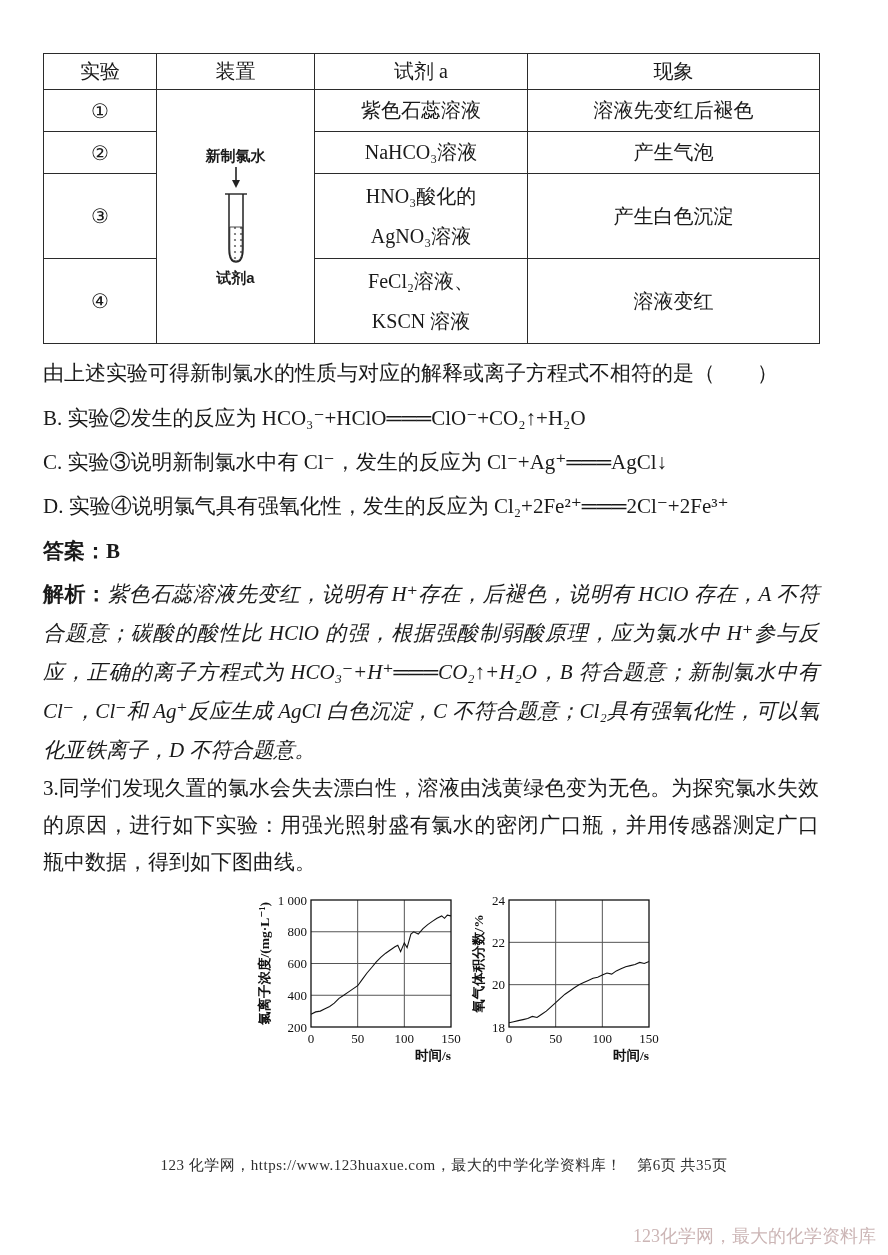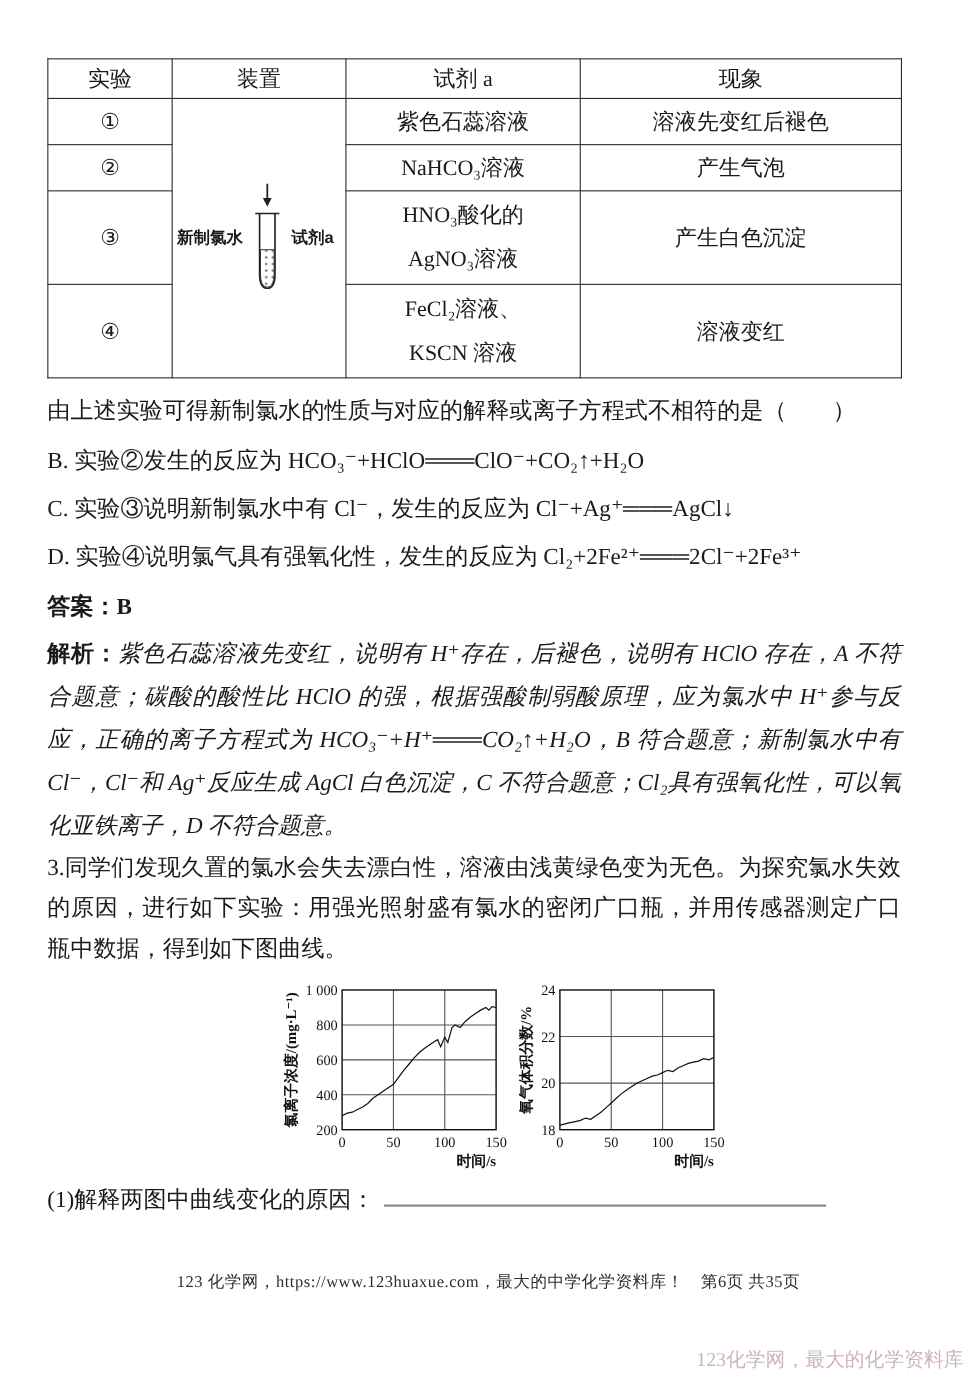--- a/index.html
+++ b/index.html
@@ -15,21 +15,21 @@
   table.exp th, table.exp td {
     border:1px solid #2b2b2b; text-align:center; vertical-align:middle;
     font-size:20px; padding:2px 4px;
   }
   table.exp th { font-weight:400; height:36px; }
   tr.r1 td, tr.r2 td { height:42px; }
   tr.r3 td { height:78px; }
   tr.r4 td { height:84px; }
   td.multiline { white-space:pre-line; line-height:2; }
   td.appcell { vertical-align:middle; }
-  .apparatus { display:flex; flex-direction:row; align-items:center; }
+  .apparatus { display:flex; flex-direction:column; align-items:center; }
   .app-top, .app-bot { font-size:15px; font-weight:700; line-height:1.2;
     font-family:"Liberation Sans","DejaVu Sans",sans-serif; }
 
   
   .stem { margin-top:12px; font-size:21px; line-height:34px; }
   .option { margin-top:13px; font-size:21px; line-height:31px; }
   .answer { margin-top:14px; font-size:21px; line-height:30px; }
   .lbl { font-weight:700; font-family:"Liberation Sans","DejaVu Sans",sans-serif; }
   .answer .val { font-weight:700; }
   .analysis { margin-top:8px; font-size:21px; line-height:39px; text-align:justify; }
@@ -161,19 +161,18 @@
           <text x="178" y="152" text-anchor="middle" class="tick">150</text>
           <text x="34" y="140.5" text-anchor="end" class="tick">18</text>
           <text x="34" y="98.16666666666667" text-anchor="end" class="tick">20</text>
           <text x="34" y="55.83333333333334" text-anchor="end" class="tick">22</text>
           <text x="34" y="13.5" text-anchor="end" class="tick">24</text>
           <text x="178" y="169" text-anchor="end" class="axlabel">时间/s</text>
           <text x="12" y="72.5" text-anchor="middle" class="axlabel" transform="rotate(-90 12 72.5)">氧气体积分数/%</text>
         </svg>
     </div>
 
-    <p class="subq"><span>(1)解释两图中曲线变化的原因：</span><span class="blank"></span></p>
 
   </div>
 
   <div class="footer">123 化学网，https://www.123huaxue.com，最大的中学化学资料库！　第6页 共35页</div>
   <div class="watermark">123化学网，最大的化学资料库</div>
 </div>
 
 </body></html>

